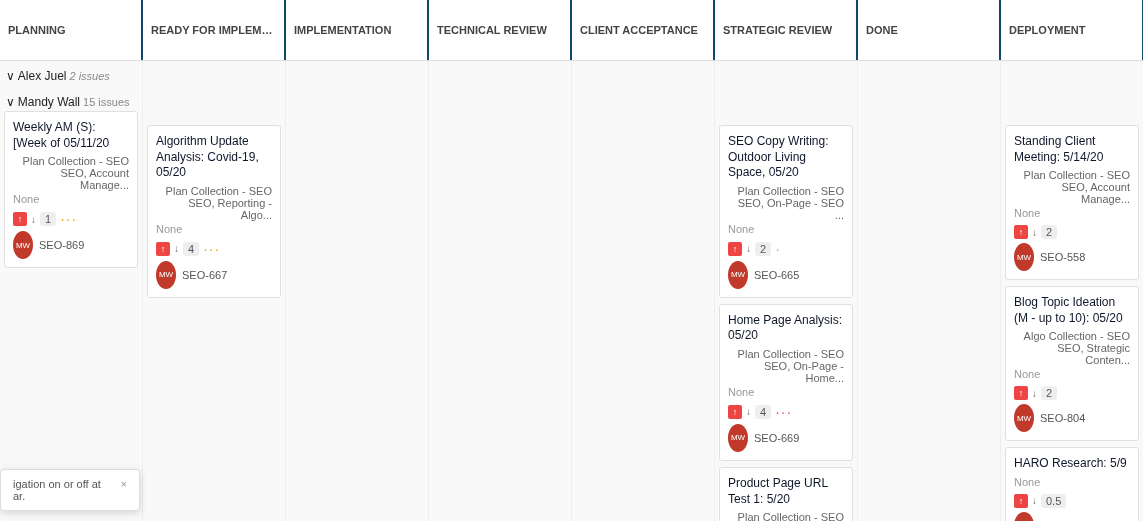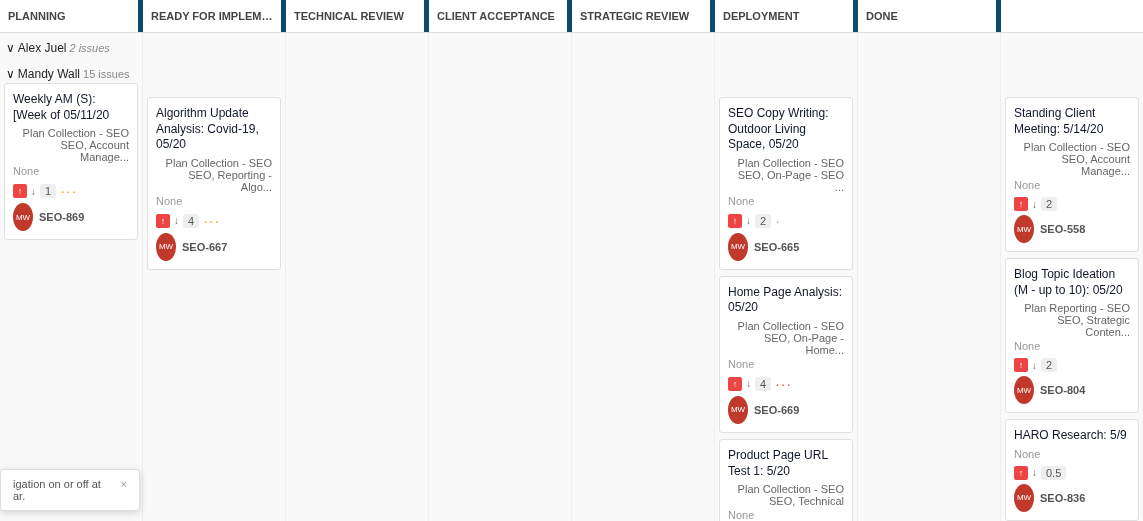--- a/index.html
+++ b/index.html
@@ -16,53 +16,54 @@
     .priority-high { background: #e44; color: #fff; }
     .arrow-down { font-size: 10px; color: #666; }
     .count-badge { background: #eee; border-radius: 3px; padding: 1px 5px; font-size: 11px; color: #555; }
     .dots { color: #aaa; font-size: 14px; letter-spacing: 1px; }
     .orange-dots { color: #f90; }
     .red-dots { color: #e44; }
     .green-dots { color: #4a4; }
 
     .avatar { width: 20px; height: 28px; border-radius: 50%; background: #888; display: inline-flex; align-items: center; justify-content: center; font-size: 8px; color: #fff; overflow: hidden; }
 
-    .ticket-id { font-size: 11px; color: #555; margin-left: 2px; font-weight: bold; }
+    .ticket-id { font-size: 11px; color: #555; margin-left: 2px; }
 
     .avatar-mandy { background: #c0392b; }
 
     
     .toast { position: absolute; bottom: 0; left: 0; background: #fff; border: 1px solid #ddd; border-radius: 4px; padding: 8px 12px; font-size: 11px; color: #555; box-shadow: 0 2px 8px rgba(0,0,0,0.15); z-index: 100; width: 140px; }
     .toast-close { float: right; cursor: pointer; color: #999; margin-left: 8px; }
 
     .full-board { display: flex; height: 521px; flex-direction: column; }
     .header-row { display: flex; background: #fff; border-bottom: 1px solid #ddd; }
-    .header-cell { flex: 0 0 143px; padding: 10px 8px; font-size: 11px; font-weight: 700; color: #444; text-transform: uppercase; border-right: 5px solid #0c4a6e; overflow: hidden; white-space: nowrap; text-overflow: ellipsis; }
+    .header-cell { flex: 0 0 143px; padding: 24px 8px; font-size: 11px; font-weight: 700; color: #444; text-transform: uppercase; border-right: 2px solid #0c4a6e; overflow: hidden; white-space: nowrap; text-overflow: ellipsis; }
     .body-row { display: flex; flex: 1; overflow: hidden; position: relative; }
     .body-col { flex: 0 0 143px; border-right: 1px solid #eee; background: #f9f9f9; padding: 4px; overflow-y: auto; position: relative; }
 
     .group-row { display: flex; padding: 4px 2px 2px 2px; font-size: 12px; font-weight: 500; color: #222; align-items: center; gap: 3px; }
 
     
     .body-col::-webkit-scrollbar { width: 4px; }
     .body-col::-webkit-scrollbar-thumb { background: #ccc; border-radius: 2px; }
   </style>
 </head>
 <body>
 
 <div class="full-board">
 
   <div class="header-row">
     <div class="header-cell">PLANNING</div>
     <div class="header-cell">READY FOR IMPLEMENTA...</div>
+    <div class="header-cell">IMPLEMENTATION</div>
     <div class="header-cell">TECHNICAL REVIEW</div>
     <div class="header-cell">CLIENT ACCEPTANCE</div>
     <div class="header-cell">STRATEGIC REVIEW</div>
+    <div class="header-cell">DONE</div>
     <div class="header-cell">DEPLOYMENT</div>
-    <div class="header-cell">DONE</div>
   </div>
 
   <div class="body-row">
 
     <div class="body-col">
 
       <div class="group-row" style="cursor:pointer;">
         <span>∨</span>
         <span>Alex Juel</span>
         <span style="color:#888;font-size:11px;font-style:italic;">2 issues</span>
@@ -194,21 +195,21 @@
           <span class="count-badge">2</span>
         </div>
         <div class="card-footer" style="margin-top:4px;">
           <span class="avatar avatar-mandy">MW</span>
           <span class="ticket-id">SEO-558</span>
         </div>
       </div>
 
       <div class="card">
         <div class="card-title">Blog Topic Ideation (M - up to 10): 05/20</div>
-        <div class="card-meta">Plan Reporting - SEO SEO, Strategic Conten...</div>
+        <div class="card-meta">Algo Collection - SEO SEO, Strategic Conten...</div>
         <div class="card-none">None</div>
         <div class="card-footer">
           <span class="priority-icon priority-high">↑</span>
           <span class="arrow-down">↓</span>
           <span class="count-badge">2</span>
         </div>
         <div class="card-footer" style="margin-top:4px;">
           <span class="avatar avatar-mandy">MW</span>
           <span class="ticket-id">SEO-804</span>
         </div>

